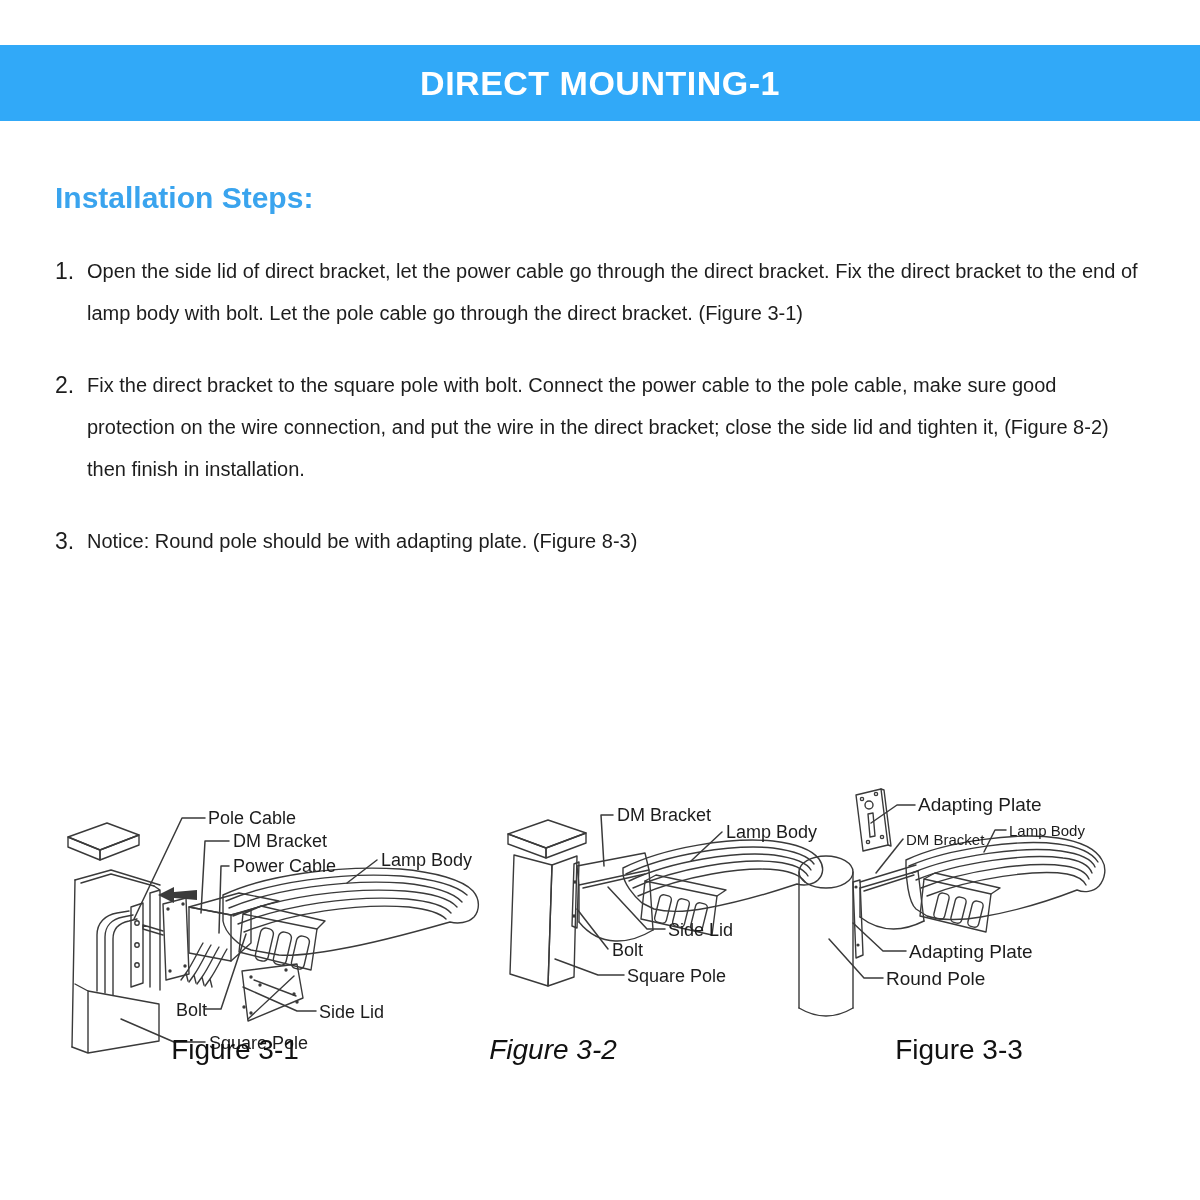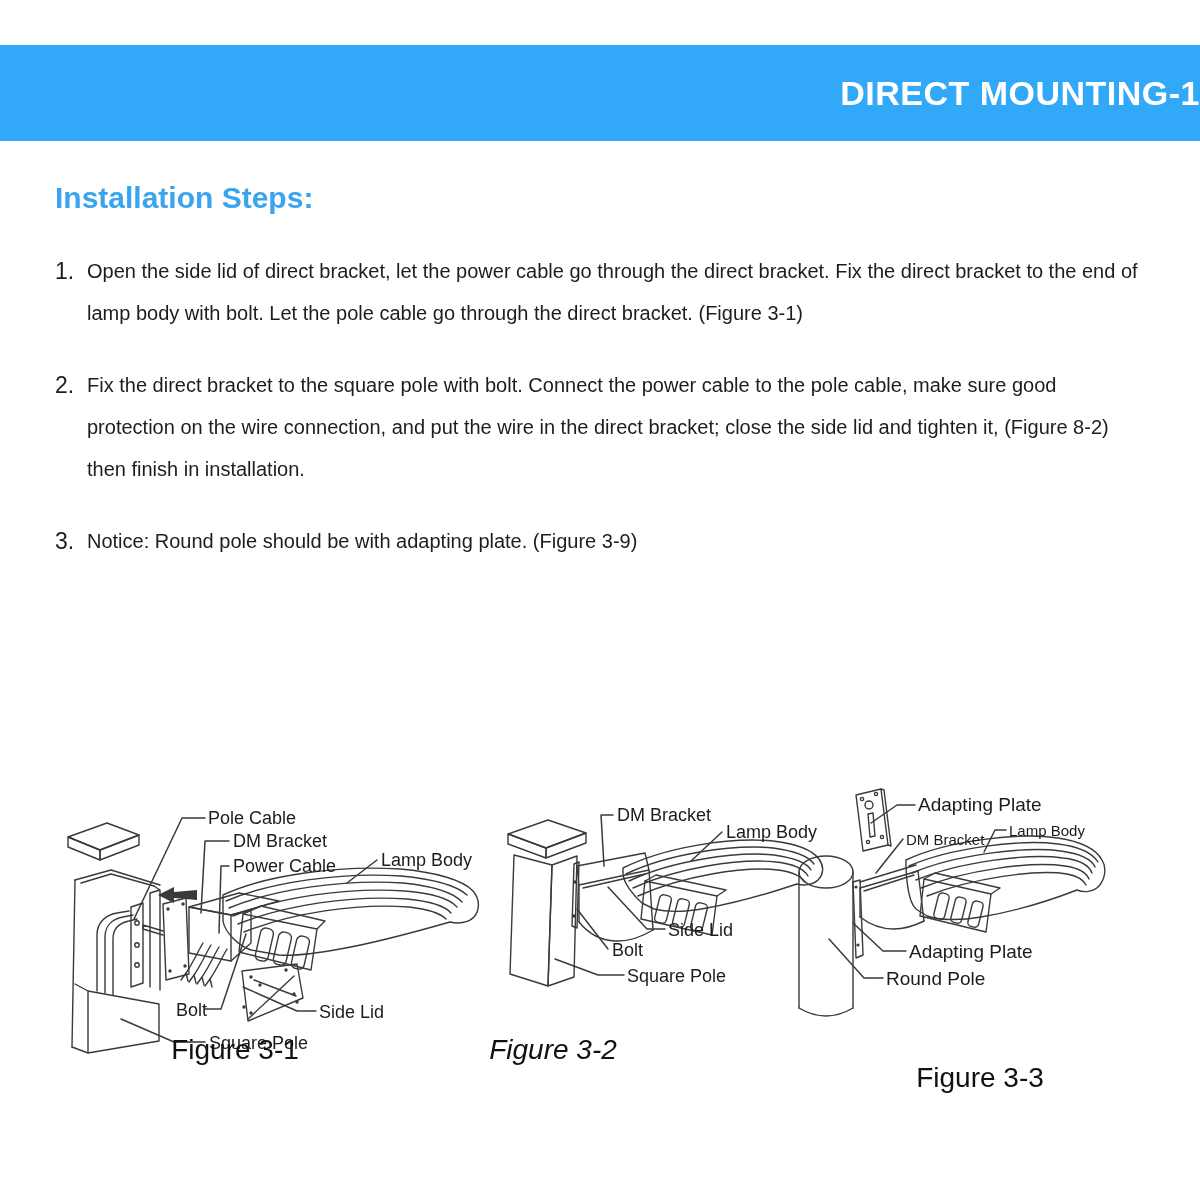--- a/index.html
+++ b/index.html
@@ -3,34 +3,34 @@
 <meta charset="utf-8">
 <style>
   :root{
     --banner-bg:#31A9F8; --banner-text:#FFFFFF; --heading-text:#3AA4EE;
     --body-text:#1D1D1D; --line-art:#3A3A3A;
   }
   *{margin:0;padding:0;box-sizing:border-box;}
   html,body{background:#fff;}
   body{font-family:"Liberation Sans","DejaVu Sans",sans-serif;}
   .page{position:relative;width:1200px;height:1200px;background:#fff;overflow:hidden;}
-  .banner{position:absolute;left:0;top:45px;width:1200px;height:96px;background:var(--banner-bg);
-          display:flex;align-items:center;justify-content:flex-end;}
+  .banner{position:absolute;left:0;top:45px;width:1200px;height:76px;background:var(--banner-bg);
+          display:flex;align-items:center;justify-content:center;}
   .banner-title{color:var(--banner-text);font-size:34px;font-weight:700;letter-spacing:.5px;}
   .heading{position:absolute;left:55px;top:181px;font-size:30px;font-weight:700;color:var(--heading-text);text-align:right;}
   .steps{position:absolute;left:55px;top:250px;width:1092px;color:var(--body-text);}
   .step{display:flex;margin-bottom:30px;}
   .step .num{flex:none;width:32px;font-size:23px;line-height:42px;}
   .step .txt{flex:1;font-size:20px;line-height:42px;}
   .fig{position:absolute;}
   .fig1{left:55px;top:795px;width:440px;height:270px;}
   .fig2{left:505px;top:790px;width:330px;height:240px;}
   .fig3{left:796px;top:775px;width:335px;height:250px;}
   .caption{position:absolute;top:1034px;transform:translateX(-50%);font-size:28px;color:#111;white-space:nowrap;}
-  .cap1{left:235px;} .cap2{left:553px;font-style:italic;} .cap3{left:980px;margin-top:28px;}
+  .cap1{left:235px;} .cap2{left:553px;font-style:italic;} .cap3{left:959px;}
   svg{display:block;}
   .s{fill:none;stroke:var(--line-art);stroke-width:1.4;stroke-linecap:round;stroke-linejoin:round;}
   .ld{fill:none;stroke:var(--line-art);stroke-width:1.5;stroke-linecap:round;stroke-linejoin:round;}
   .fl{fill:var(--line-art);stroke:none;}
   .lbl{fill:#1c1c1c;font-family:"Liberation Sans","DejaVu Sans",sans-serif;font-size:18px;}
   .lbl-big{font-size:19px;}
   .lbl-sm{font-size:15px;}
 </style>
 </head>
 <body>
@@ -47,21 +47,21 @@
     <div class="step">
       <span class="num">1.</span>
       <p class="txt">Open the side lid of direct bracket, let the power cable go through the direct bracket. Fix the direct bracket to the end of lamp body with bolt. Let the pole cable go through the direct bracket. (Figure 3-1)</p>
     </div>
     <div class="step">
       <span class="num">2.</span>
       <p class="txt">Fix the direct bracket to the square pole with bolt. Connect the power cable to the pole cable, make sure good protection on the wire connection, and put the wire in the direct bracket; close the side lid and tighten it, (Figure 8-2) then finish in installation.</p>
     </div>
     <div class="step">
       <span class="num">3.</span>
-      <p class="txt">Notice: Round pole should be with adapting plate. (Figure 3-9)</p>
+      <p class="txt">Notice: Round pole should be with adapting plate. (Figure 8-3)</p>
     </div>
   </div>
 
   <figure class="fig fig1">
     <svg width="440" height="270" viewBox="0 0 440 270">
 
       <g>
         <path class="s" d="M13,42 L52,28 L84,40 L45,55 Z"></path>
         <path class="s" d="M13,42 L45,55 L45,65 L13,52 Z"></path>
         <path class="s" d="M45,55 L84,40 L84,50 L45,65 Z"></path>

